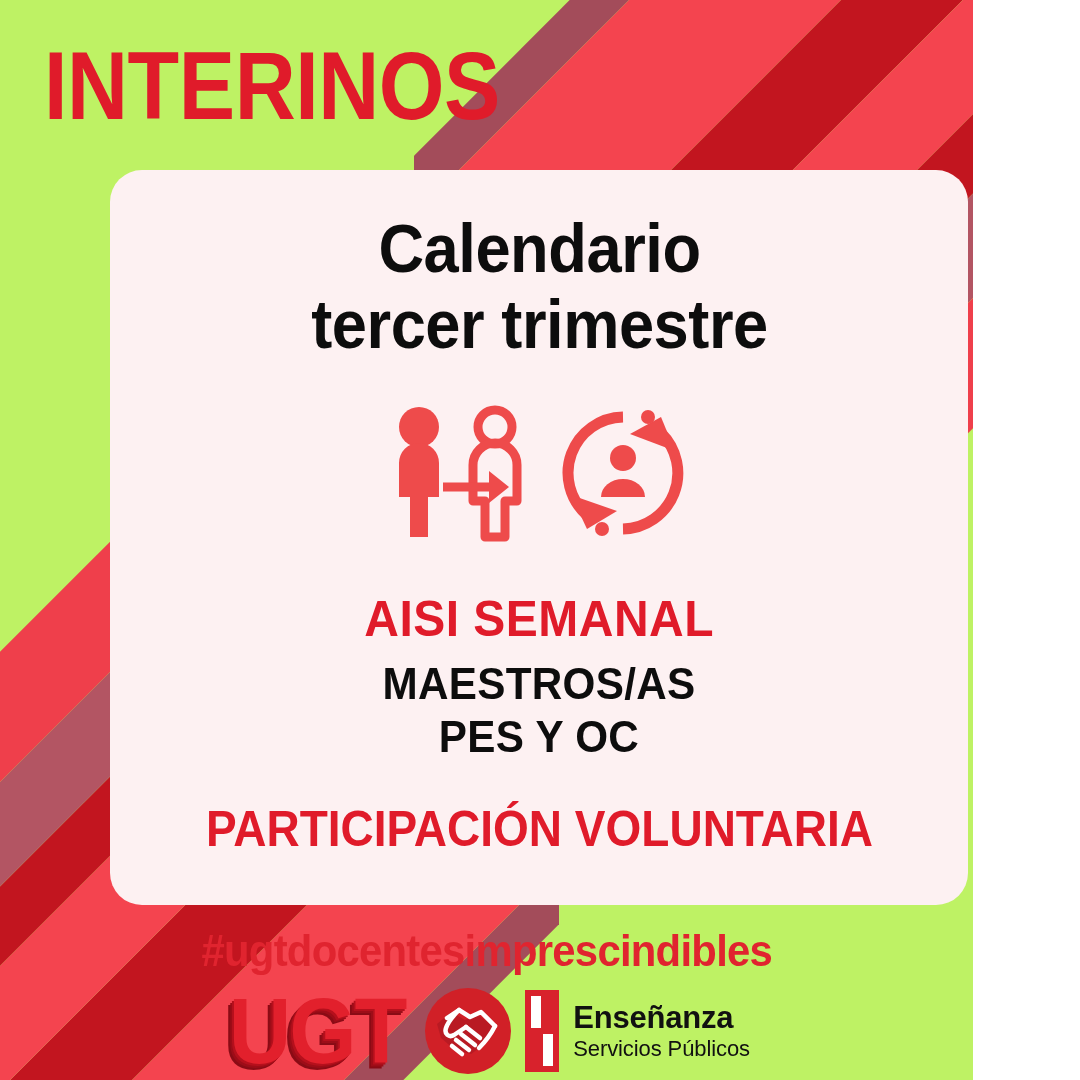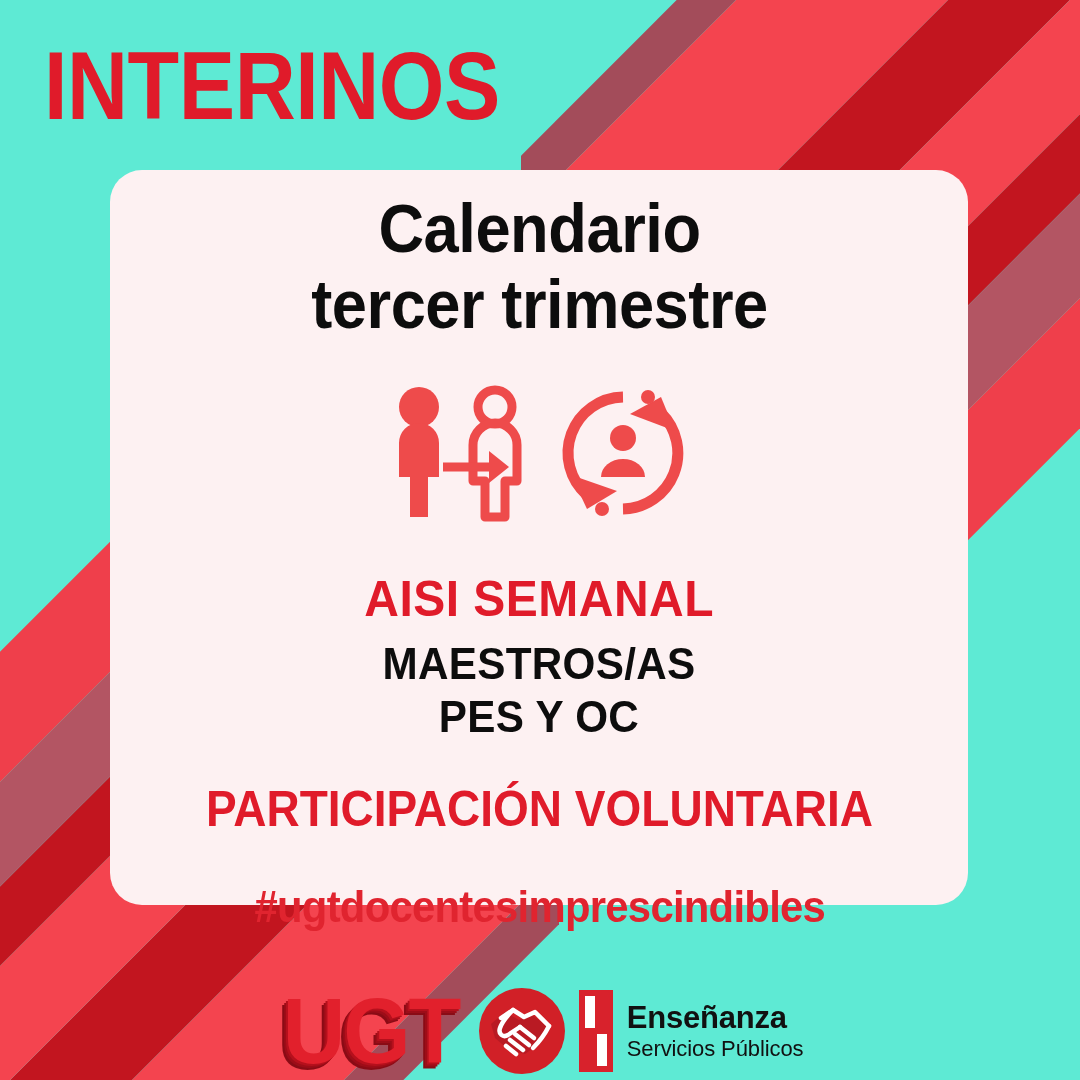--- a/index.html
+++ b/index.html
@@ -4,22 +4,22 @@
 <style>
   * { margin:0; padding:0; box-sizing:border-box; }
   html, body {
     width:1080px; height:1080px;
     background:#ffffff;
     font-family:"Liberation Sans", sans-serif;
     overflow:hidden;
   }
   #poster {
     position:relative;
-    width:1080px; height:1080px;
-    background:#5eead4;
+    width:973px; height:1080px;
+    background:#bef264;
     overflow:hidden;
   }
 
   
   .corner { position:absolute; width:560px; height:560px; overflow:hidden; }
   .corner.tr { top:-1px; right:-1px; }
   .corner.bl { bottom:-1px; left:-1px; transform:rotate(180deg); }
   .corner .stripes {
     position:absolute; top:-330px; right:-300px;
     width:1000px; height:1000px;
@@ -50,21 +50,21 @@
 
   
   .card {
     position:absolute;
     left:110px; top:170px;
     width:858px; height:735px;
     background:#fdf1f2;
     border-radius:32px;
     display:flex; flex-direction:column;
     align-items:center;
-    padding-top:20px;
+    padding-top:40px;
   }
   .card-title {
     font-size:68px; font-weight:700;
     color:#0d0d0d; text-align:center;
     line-height:1.12;
     transform:scaleX(0.93);
     letter-spacing:-0.5px;
   }
 
   
@@ -106,21 +106,21 @@
     display:flex; flex-direction:column; align-items:center;gap:11px;
   }
   .hashtag {
     font-size:45px; font-weight:700;
     color:#e0242f; letter-spacing:-0.8px;
     transform:scaleX(0.93);
     line-height:1;
     margin-bottom:4px;
     white-space:nowrap;
   }
-  .logo-row { display:flex; align-items:center; gap:14px;margin-top:44px; }
+  .logo-row { display:flex; align-items:center; gap:14px; }
   .ugt-word {
     position:relative;
     font-size:92px; font-weight:700;
     color:#e2202c; line-height:0.88;
     letter-spacing:-2px;
     transform:scaleX(0.94);
     text-shadow:
       -2px 2px 0 #b5101c,
       -4px 4px 0 #9d0d18,
       -6px 6px 0 #8a0b15;

